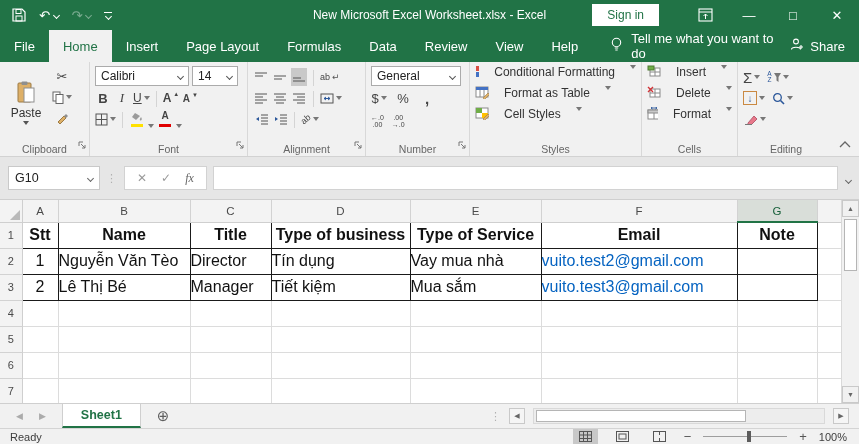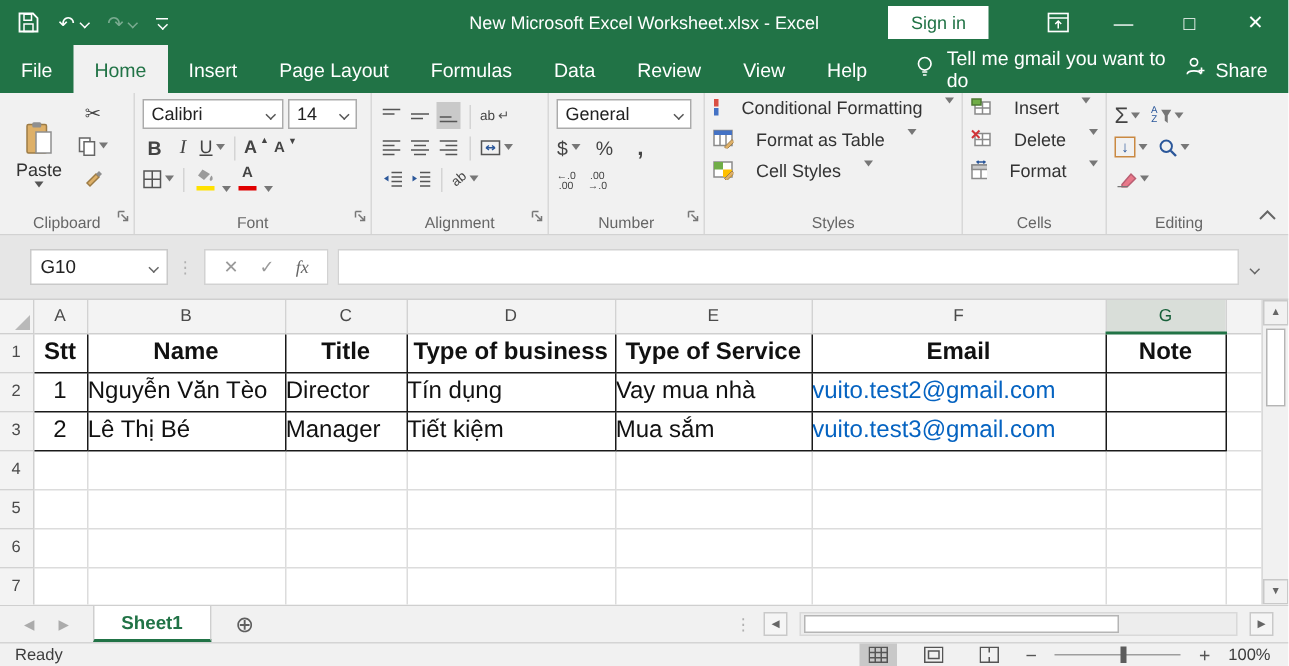--- a/index.html
+++ b/index.html
@@ -44,21 +44,21 @@
   .clipcol{display:flex;flex-direction:column;justify-content:flex-start;gap:3px;padding-top:2px}
   .bigtxt{font-weight:700;font-size:13px}
   .colorbtn{display:flex;flex-direction:column;align-items:center;line-height:1;cursor:pointer}
   .colorbar{width:12px;height:3px;margin-top:1px}
   .stack{display:flex;flex-direction:column;align-items:center;font-size:7px;line-height:7px;color:#444;cursor:pointer}
   .menu-item{display:flex;align-items:flex-start;gap:15px;height:21px;font-size:12px;color:#333;white-space:nowrap;cursor:pointer}
   .ab-ic{font-size:9px;line-height:1;color:#444}
   .collapse{position:absolute;right:8px;bottom:4px;color:#666}
 
   
-  .fbar{height:43px;background:#e6e6e6;border-bottom:1px solid #cfcfcf;display:flex;align-items:center;padding:0 20px;gap:6px;flex:0 0 auto}
+  .fbar{height:43px;background:#e6e6e6;border-bottom:1px solid #cfcfcf;display:flex;align-items:center;padding:0 8px;gap:6px;flex:0 0 auto}
   .namebox{width:92px;height:24px;background:#fff;border:1px solid #c9c9c9;display:flex;align-items:center;padding:0 6px;font-size:12.5px;color:#222}
   .namebox .vchev{margin-left:auto;color:#666}
   .fdots{color:#b0b0b0;font-size:11px;letter-spacing:1px}
   .fbtns{height:24px;background:#fff;border:1px solid #d2d2d2;display:flex;align-items:center;gap:14px;padding:0 12px;color:#9a9a9a;font-size:12px}
   .fx{font-family:"Liberation Serif","DejaVu Serif",serif;font-style:italic;color:#666}
   .finput{flex:1;height:24px;background:#fff;border:1px solid #d2d2d2;font-size:12.5px;padding:0 6px;color:#222}
   .fchev{color:#666;margin-left:2px}
 
   
   .gridwrap{height:203px;position:relative;overflow:hidden;background:#fff;flex:0 0 auto}
@@ -151,21 +151,21 @@
         <div class="tab">Help</div>
       </span>
     <span class="tellme">
       <span>
         <svg width="13" height="15" viewBox="0 0 13 15">
             <circle cx="6.5" cy="5.5" r="4.2" fill="none" stroke="#fff" stroke-width="1.1"></circle>
             <line x1="4.8" y1="11" x2="8.2" y2="11" stroke="#fff"></line>
             <line x1="5.3" y1="13" x2="7.7" y2="13" stroke="#fff"></line>
           </svg>
       </span>
-      <span>Tell me gmail you want to do</span>
+      <span>Tell me what you want to do</span>
     </span>
     <span class="share">
       <span>
         <svg width="14" height="13" viewBox="0 0 14 13">
             <circle cx="6" cy="3.5" r="2.4" fill="none" stroke="#fff" stroke-width="1.1"></circle>
             <path d="M1.5 11.5 c0-3 9-3 9 0" fill="none" stroke="#fff" stroke-width="1.1"></path>
             <path d="M11 7 v4 M9 9 h4" stroke="#fff" stroke-width="1.1"></path>
           </svg>
       </span>
       <span>Share</span>

